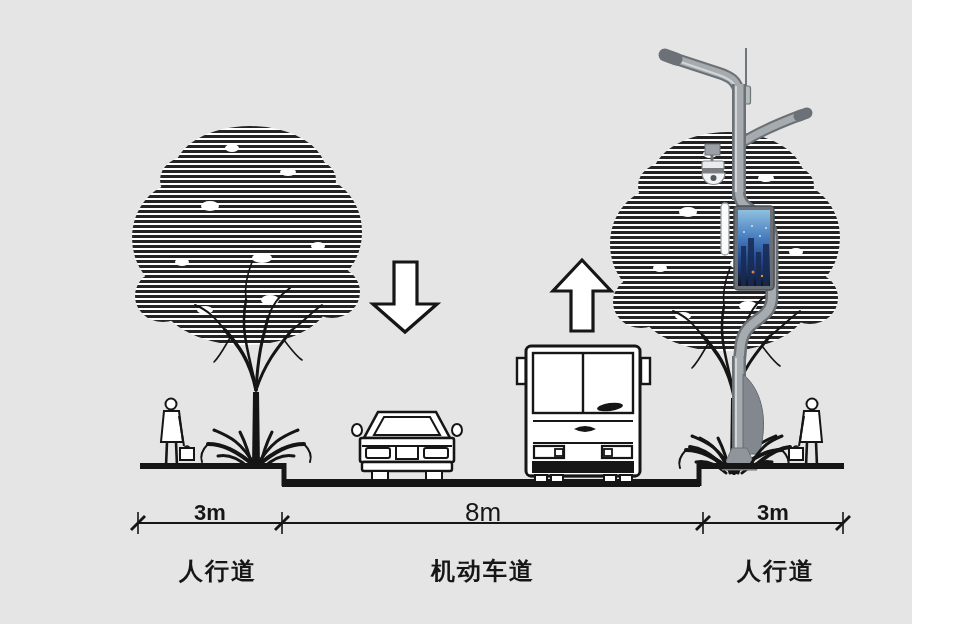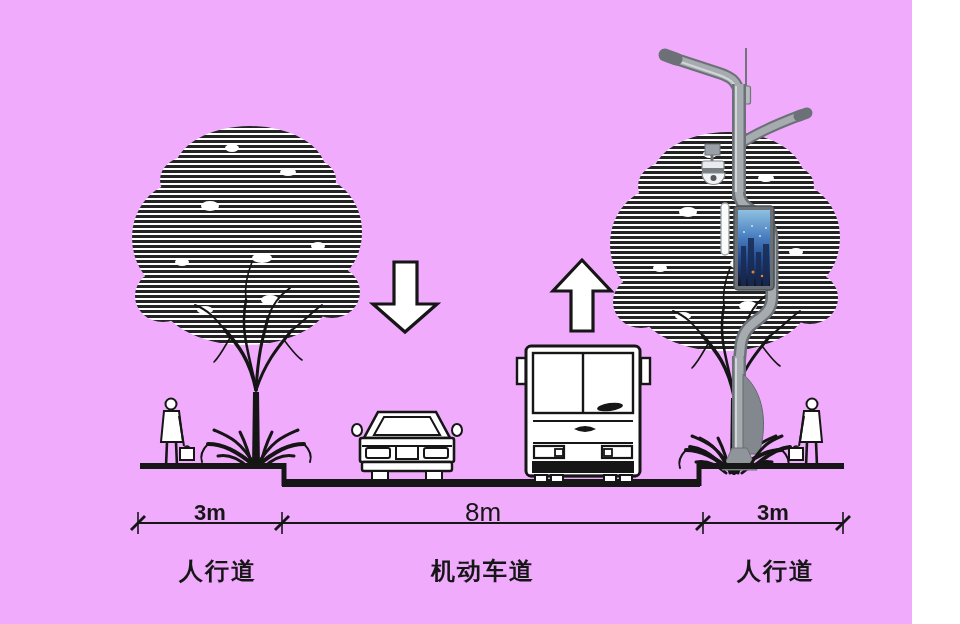--- a/index.html
+++ b/index.html
@@ -1,16 +1,16 @@
 <!DOCTYPE html>
 <html><head>
 <meta charset="utf-8">
 <style>
   html,body{margin:0;padding:0;background:#fff;}
-  .stage{position:relative;width:912px;height:624px;background:#f0abfc;overflow:hidden;
+  .stage{position:relative;width:912px;height:624px;background:#e5e5e5;overflow:hidden;
          font-family:"Liberation Sans","DejaVu Sans",sans-serif;}
   svg text{font-family:"Liberation Sans","DejaVu Sans",sans-serif;fill:#161616;}
   .dim-val{font-size:22px;font-weight:600;}
   .dim-val-big{font-size:26px;font-weight:400;}
   .lane-label{font-size:24px;font-weight:700;letter-spacing:2px;}
 </style>
 </head>
 <body>
 
 <div class="stage">

